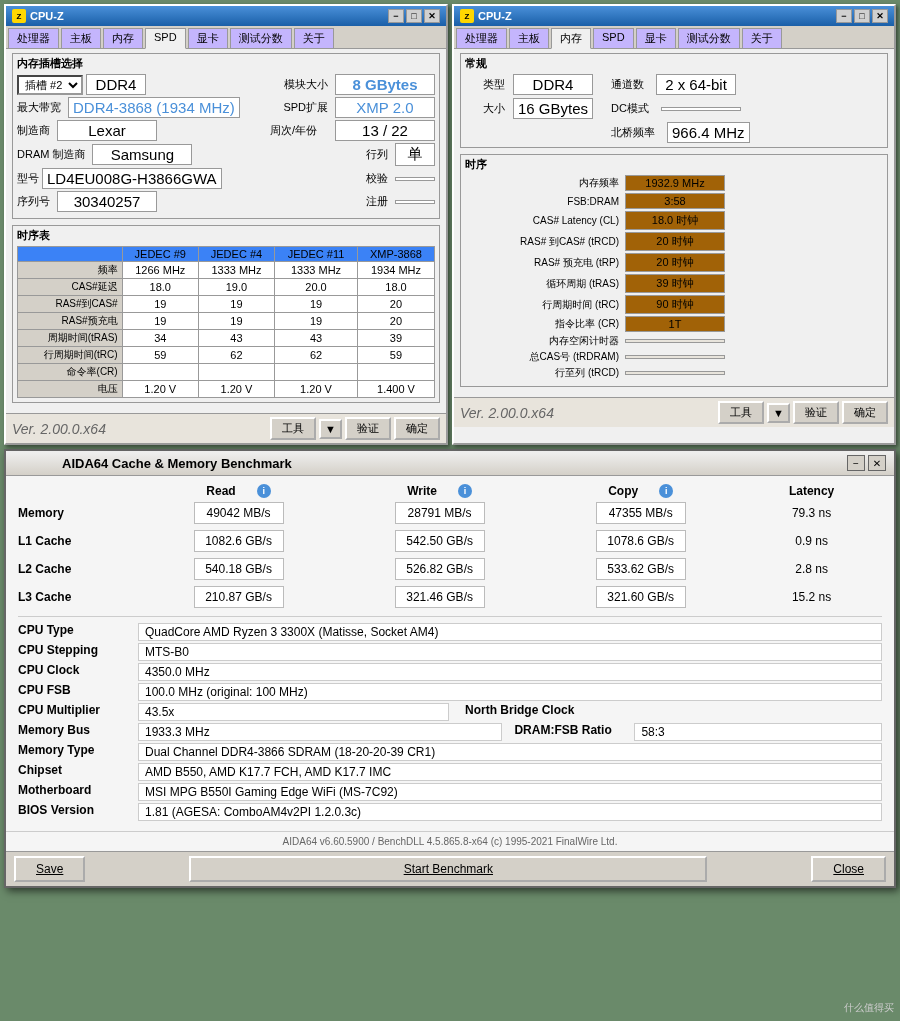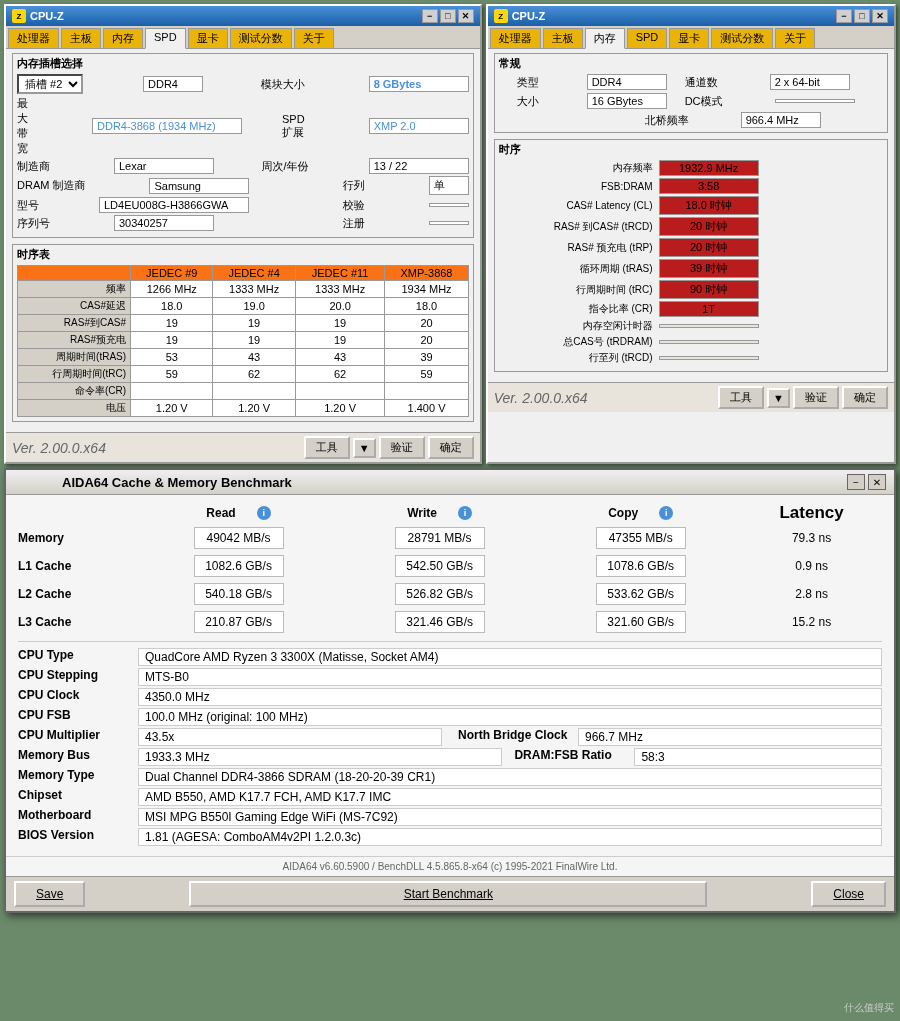--- a/index.html
+++ b/index.html
@@ -80,21 +80,21 @@
     .tabs-bar {
       display: flex;
       background: #d4d0c8;
       border-bottom: 1px solid #999;
       padding: 2px 2px 0 2px;
       gap: 2px;
     }
 
     .tab {
       padding: 2px 8px;
-      background: #eab308;
+      background: #c4b5fd;
       border: 1px solid #999;
       border-bottom: none;
       font-size: 11px;
       cursor: pointer;
     }
 
     .tab.active {
       background: #f0f0f0;
       border-bottom: 1px solid #f0f0f0;
       margin-bottom: -1px;
@@ -118,41 +118,41 @@
       font-weight: bold;
       margin-bottom: 3px;
       color: #000;
     }
 
     
     .form-row {
       display: flex;
       align-items: center;
       margin-bottom: 2px;
-      gap: 20px;
+      gap: 3px;
     }
 
     .form-value {
       background: #fff;
       border: 1px solid #999;
       padding: 1px 4px;
-      font-size: 11px;
+      font-size: 15px;
       min-width: 100px;
-      margin-left: 40px;
+      text-align: center;
     }
 
     
     .spd-table {
       width: 100%;
       border-collapse: collapse;
       font-size: 11px;
     }
 
     .spd-table th {
-      background: #f97316;
+      background: #3b82f6;
       border: 1px solid #999;
       padding: 1px 4px;
       text-align: center;
       font-weight: normal;
     }
 
     .spd-table td {
       border: 1px solid #999;
       padding: 1px 4px;
       text-align: center;
@@ -214,21 +214,21 @@
     }
 
     .timing-label {
       min-width: 160px;
       text-align: right;
       padding-right: 6px;
       font-size: 10px;
     }
 
     .timing-value {
-      background: #b91c1c;
+      background: #a16207;
       border: 1px solid #999;
       padding: 1px 6px;
       min-width: 100px;
       text-align: center;
     }
 
     .timing-value.empty {
       background: #e8e4dc;
       color: #aaa;
     }
@@ -443,21 +443,21 @@
           <span style="margin-right:4px">最大带宽</span>
           <span class="form-value" style="min-width:150px;color:#4a90d9">DDR4-3868 (1934 MHz)</span>
           <span style="flex:1"></span>
           <span style="margin-right:4px">SPD扩展</span>
           <span class="form-value" style="color:#4a90d9">XMP 2.0</span>
         </div>
         <div class="form-row">
           <span style="margin-right:4px">制造商</span>
           <span class="form-value" style="min-width:100px">Lexar</span>
           <span style="flex:1"></span>
-          <span style="margin-right:0">周次/年份</span>
+          <span style="margin-right:15px">周次/年份</span>
           <span class="form-value">13 / 22</span>
         </div>
         <div class="form-row">
           <span style="margin-right:4px">DRAM 制造商</span>
           <span class="form-value" style="min-width:100px">Samsung</span>
           <span style="flex:1"></span>
           <span style="margin-right:4px">行列</span>
           <span class="form-value" style="min-width:40px">单</span>
         </div>
         <div class="form-row">
@@ -512,21 +512,21 @@
             </tr>
             <tr>
               <td class="label">RAS#预充电</td>
               <td>19</td>
               <td>19</td>
               <td>19</td>
               <td>20</td>
             </tr>
             <tr>
               <td class="label">周期时间(tRAS)</td>
-              <td>53</td>
+              <td>34</td>
               <td>43</td>
               <td>43</td>
               <td>39</td>
             </tr>
             <tr>
               <td class="label">行周期时间(tRC)</td>
               <td>59</td>
               <td>62</td>
               <td>62</td>
               <td>59</td>
@@ -682,21 +682,21 @@
         <div class="info-icon">i</div>
       </div>
       <div class="bench-col-header">
         <span>Write</span>
         <div class="info-icon">i</div>
       </div>
       <div class="bench-col-header">
         <span>Copy</span>
         <div class="info-icon">i</div>
       </div>
-      <div class="bench-latency" style="font-weight:bold;font-size:17px">Latency</div>
+      <div class="bench-latency" style="font-weight:bold;font-size:12px">Latency</div>
     </div>
 
     <div id="bench-rows-container">
     <div class="bench-row">
     <div class="bench-row-label">Memory</div>
     <div class="bench-cell">
       <span class="bench-value-box">49042 MB/s</span>
     </div>
     <div class="bench-cell">
       <span class="bench-value-box">28791 MB/s</span>
@@ -766,21 +766,20 @@
     <div class="info-key">CPU FSB</div>
     <div class="info-val">100.0 MHz  (original: 100 MHz)</div>
   </div>
         </div>
 
       <div id="info-double-container">
           <div class="info-row">
     <div class="info-key">CPU Multiplier</div>
     <div class="info-val" style="flex:0.5">43.5x</div>
     <div class="info-key" style="margin-left:16px">North Bridge Clock</div>
-    <div class="info-val" style="flex:0.5">966.7 MHz</div>
   </div>
         </div>
 
       <div id="info-rows2-container">
           <div class="info-row">
       <div class="info-key">Memory Bus</div>
       <div class="info-val" style="flex:0.6">1933.3 MHz</div>
       <div class="info-key" style="margin-left:12px">DRAM:FSB Ratio</div>
       <div class="info-val" style="flex:0.4">58:3</div>
     </div>

